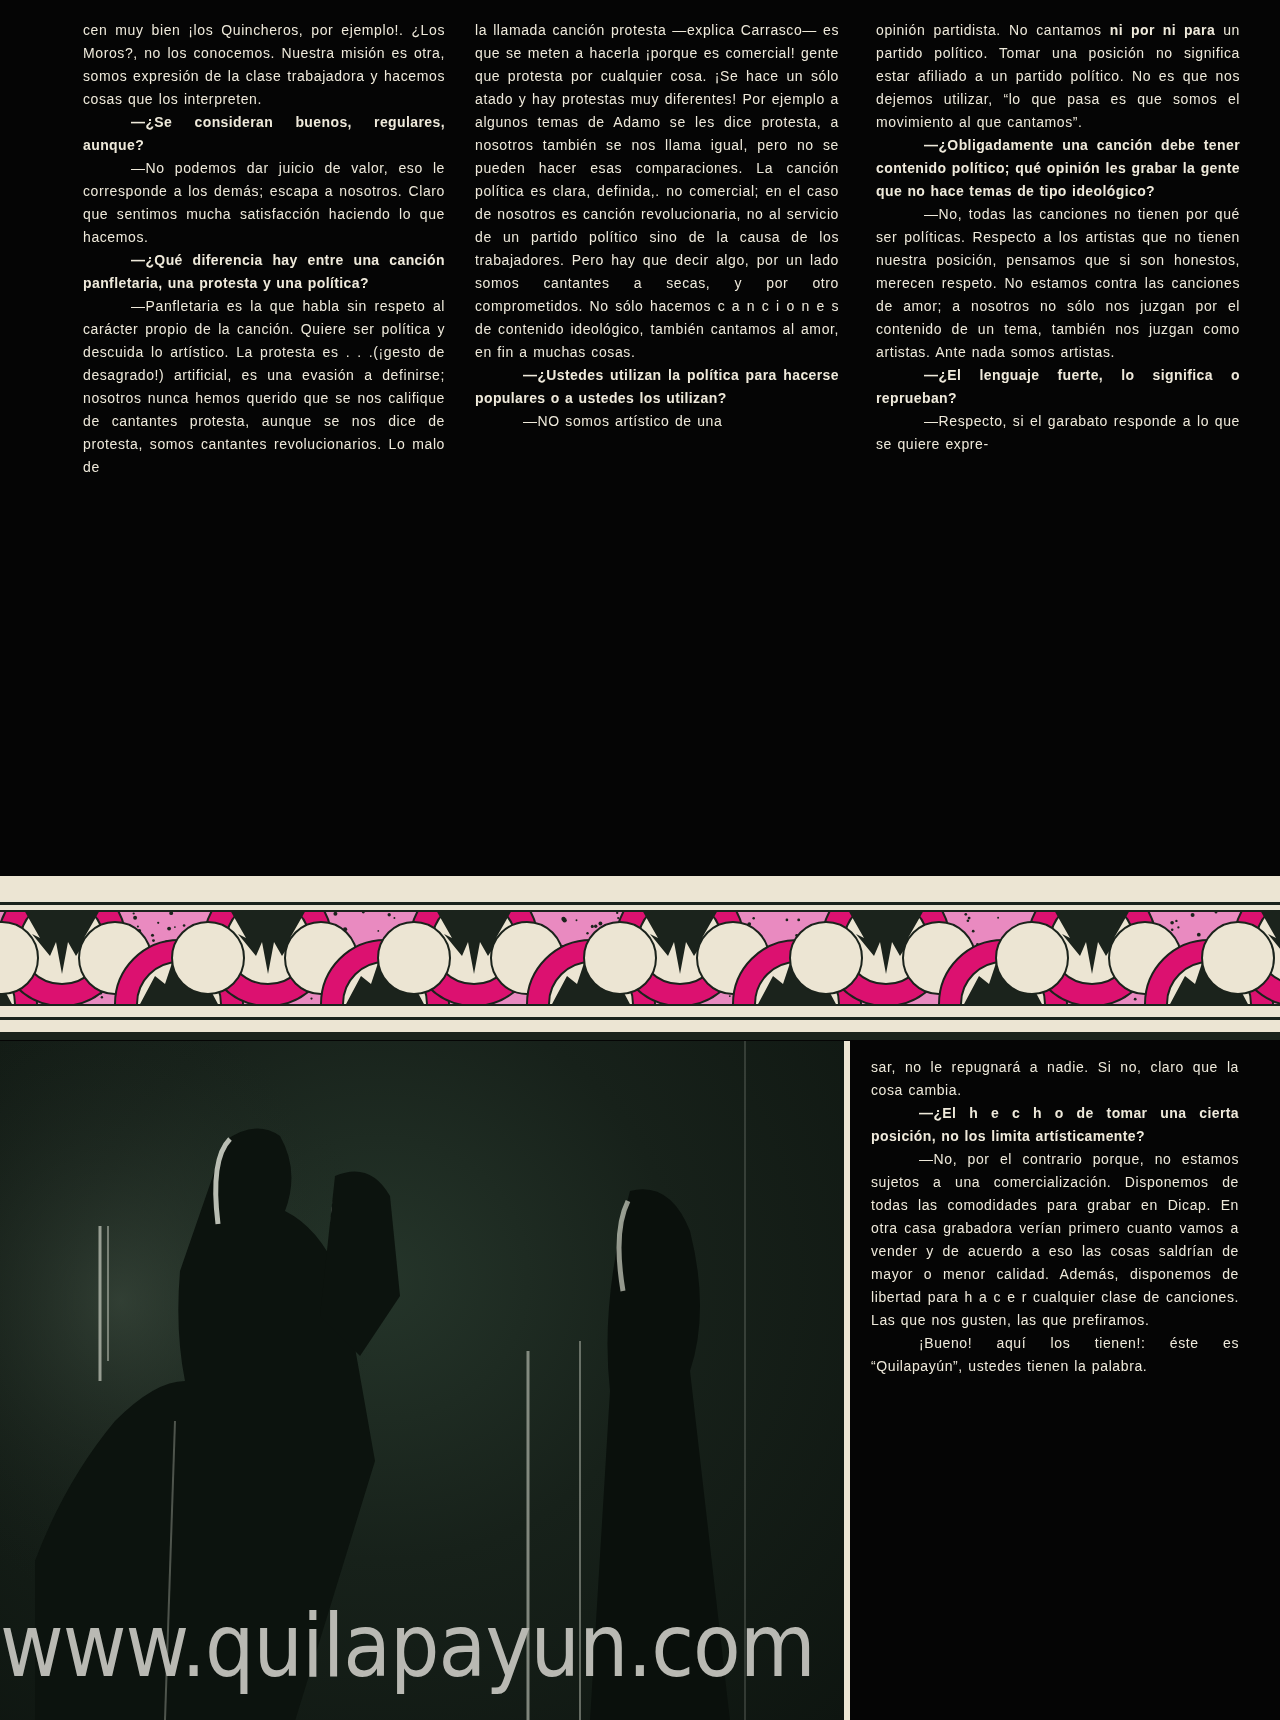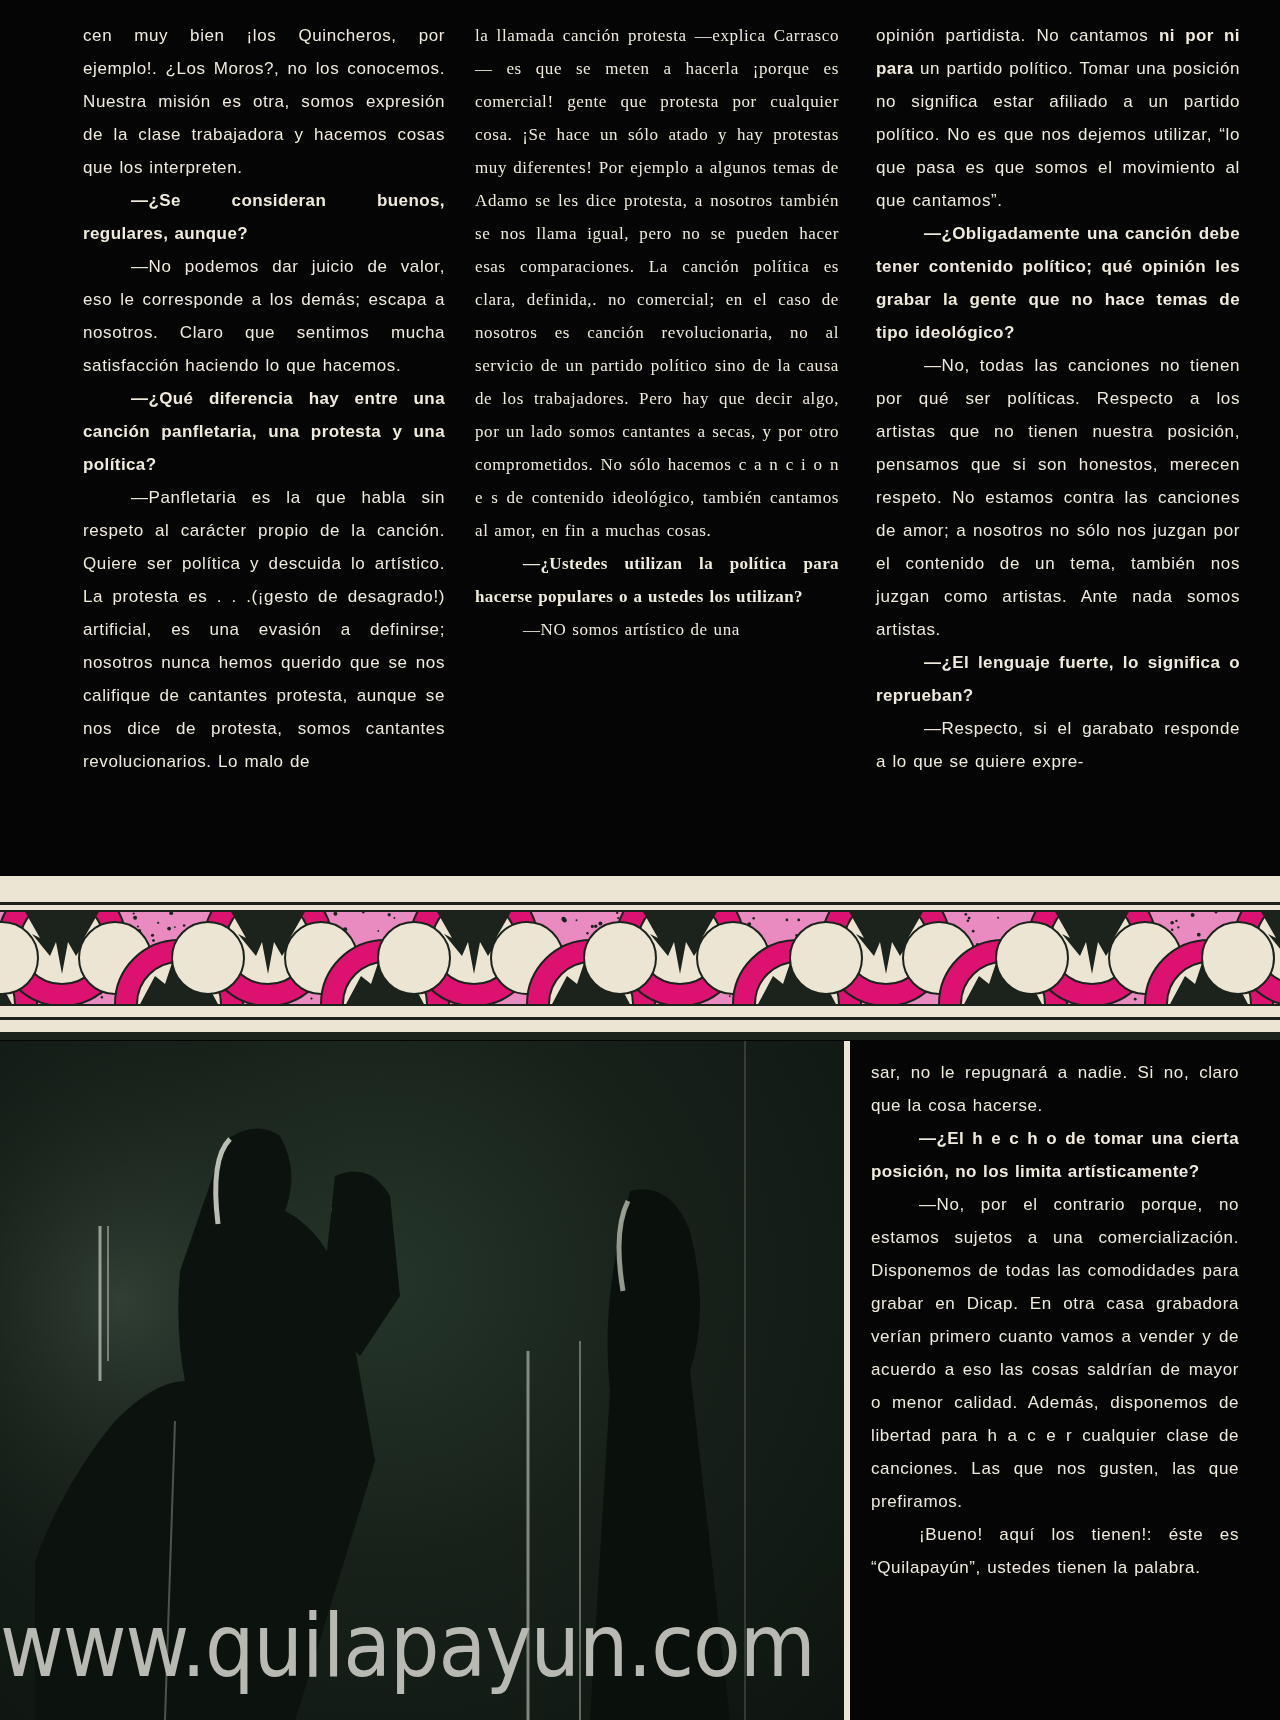--- a/index.html
+++ b/index.html
@@ -4,31 +4,31 @@
 <style>
   html, body { margin: 0; padding: 0; }
   body {
     width: 1280px; height: 1720px; position: relative; overflow: hidden;
     background: #050505;
     font-family: "Liberation Sans", "DejaVu Sans", sans-serif;
     color: #efeadb;
   }
   .col {
     position: absolute;
-    font-size: 17px;
-    line-height: 33px;
+    font-size: 14px;
+    line-height: 23px;
     text-align: justify;
     letter-spacing: 0.6px;
     word-spacing: 1px;
   }
   .col p { margin: 0; text-indent: 0; }
   .col p.ind { text-indent: 48px; }
   .col b { font-weight: bold; letter-spacing: 0.4px; }
   .col1 { left: 83px;  top: 19px; width: 362px; }
-  .col2 { left: 475px; top: 19px; width: 364px; font-family: Liberation Serif, serif; }
+  .col2 { left: 475px; top: 19px; width: 364px; }
   .col3 { left: 876px; top: 19px; width: 364px; }
   .col4 { left: 871px; top: 1056px; width: 368px; }
 
   
   .band-wrap {
     position: absolute; left: 0; top: 876px; width: 1280px; height: 164px;
     background: #ece5d3;
   }
   .rule { position: absolute; left: 0; width: 1280px; background: #1b231c; }
   .band {
@@ -604,17 +604,17 @@
     <line x1="108" y1="185" x2="108" y2="320" stroke="#c8ccc0" stroke-width="2" opacity="0.5"></line>
     <line x1="528" y1="310" x2="528" y2="679" stroke="#c8ccc0" stroke-width="3" opacity="0.6"></line>
     <line x1="580" y1="300" x2="580" y2="679" stroke="#c8ccc0" stroke-width="2" opacity="0.45"></line>
     <line x1="175" y1="380" x2="165" y2="679" stroke="#c8ccc0" stroke-width="2" opacity="0.35"></line>
     <line x1="745" y1="0" x2="745" y2="679" stroke="#c8ccc0" stroke-width="1.5" opacity="0.25"></line>
   </svg>
 </div>
 <div class="watermark">www.quilapayun.com</div>
 
 <div class="col col4">
-  <p>sar, no le repugnará a nadie. Si no, claro que la cosa hacerse.</p>
+  <p>sar, no le repugnará a nadie. Si no, claro que la cosa cambia.</p>
   <p class="ind"><b>—¿El h e c h o de tomar una cierta posición, no los limita artísticamente?</b></p>
   <p class="ind">—No, por el contrario porque, no estamos sujetos a una comercialización. Disponemos de todas las comodidades para grabar en Dicap. En otra casa grabadora verían primero cuanto vamos a vender y de acuerdo a eso las cosas saldrían de mayor o menor calidad. Además, disponemos de libertad para h a c e r cualquier clase de canciones. Las que nos gusten, las que prefiramos.</p>
   <p class="ind">¡Bueno! aquí los tienen!: éste es “Quilapayún”, ustedes tienen la palabra.</p>
 </div>
 
 </body></html>

